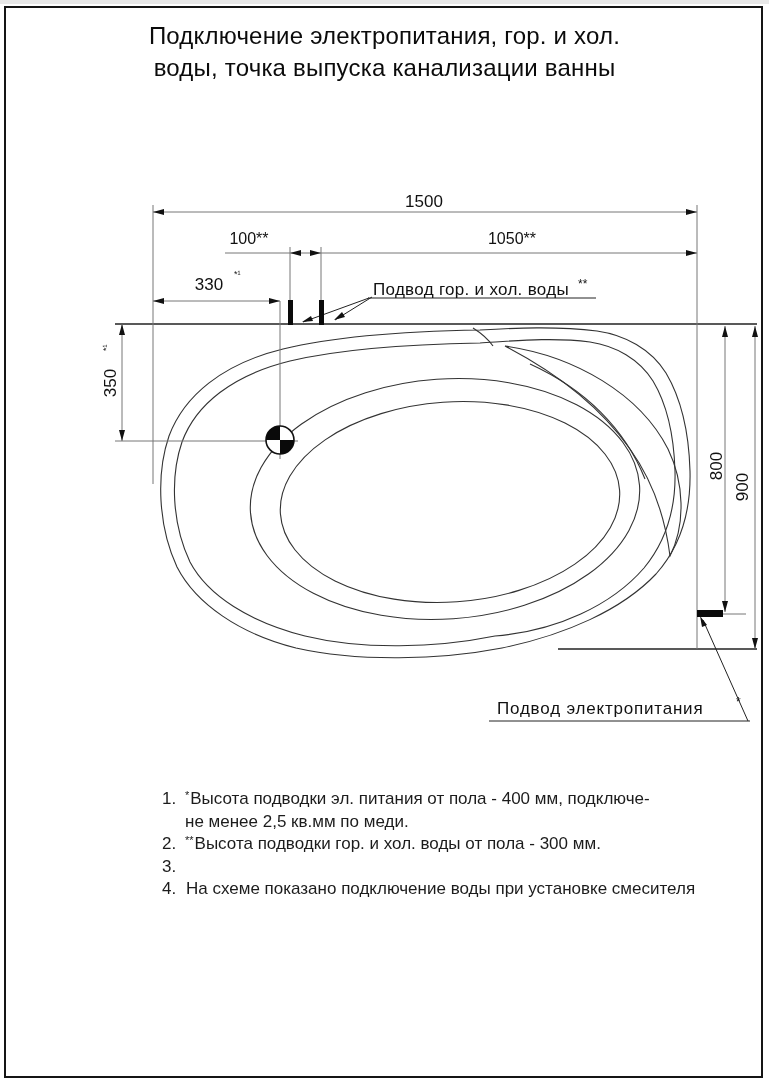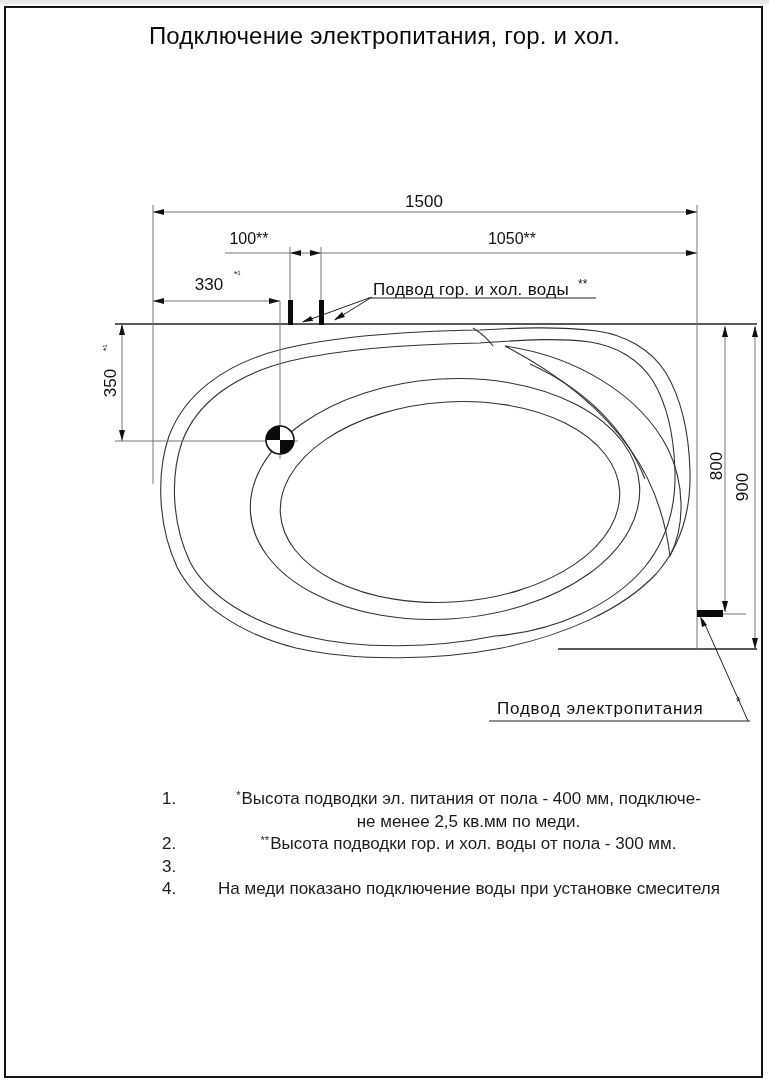--- a/index.html
+++ b/index.html
@@ -8,32 +8,33 @@
   .sheet-border{position:absolute;left:4px;top:2px;width:759px;height:1072px;
         border:2px solid #151515;box-sizing:border-box;}
   .title{position:absolute;top:16px;left:0;width:769px;text-align:center;
         font-size:24px;line-height:32px;color:#0b0b0b;letter-spacing:0.2px;}
   .drawing-svg{position:absolute;left:0;top:0;}
   svg text{font-family:"Liberation Sans",sans-serif;fill:#111;}
   .notes{position:absolute;left:162px;top:784px;width:590px;
         font-size:17px;line-height:22px;color:#1c1c1c;}
   .note{display:flex;}
   .note-num{width:23px;flex:none;}
-  .note-body{flex:1;text-align:center;}
+  .note-body{flex:1;}
   .note-sup{font-size:11px;position:relative;top:-5px;margin-right:1px;}
   .note:nth-child(3) .note-sup{color:#8d8d8d;font-size:10px;}
 </style>
 </head>
 <body>
 
 <div class="page">
   <div class="sheet-border"></div>
 
   <div class="title">
     <div>Подключение электропитания, гор. и хол.</div>
+    <div>воды, точка выпуска канализации ванны</div>
   </div>
 
   <svg class="drawing-svg" width="769" height="1080" viewBox="0 0 769 1080">
 
     <g stroke="#333" stroke-width="1.1" fill="none">
       <path d="M 480,326
         C 420,327 340,331 283,345 C 222,360 184,392 169,432
         C 156,470 158,522 177,563 C 196,600 240,630 296,644
         C 358,658 440,656 502,644 C 565,631 622,606 656,570
         C 681,542 691,507 690,467 C 689,431 682,396 666,369
@@ -143,17 +144,17 @@
       </div>
     </div>
     <div class="note">
       <span class="note-num">3.</span>
       <div class="note-body">
       </div>
     </div>
     <div class="note">
       <span class="note-num">4.</span>
       <div class="note-body">
-        <div><span class="note-sup"></span><span>На меди показано подключение воды при установке смесителя</span></div>
+        <div><span class="note-sup"></span><span>На схеме показано подключение воды при установке смесителя</span></div>
       </div>
     </div>
   </div>
 </div>
 
 </body></html>

